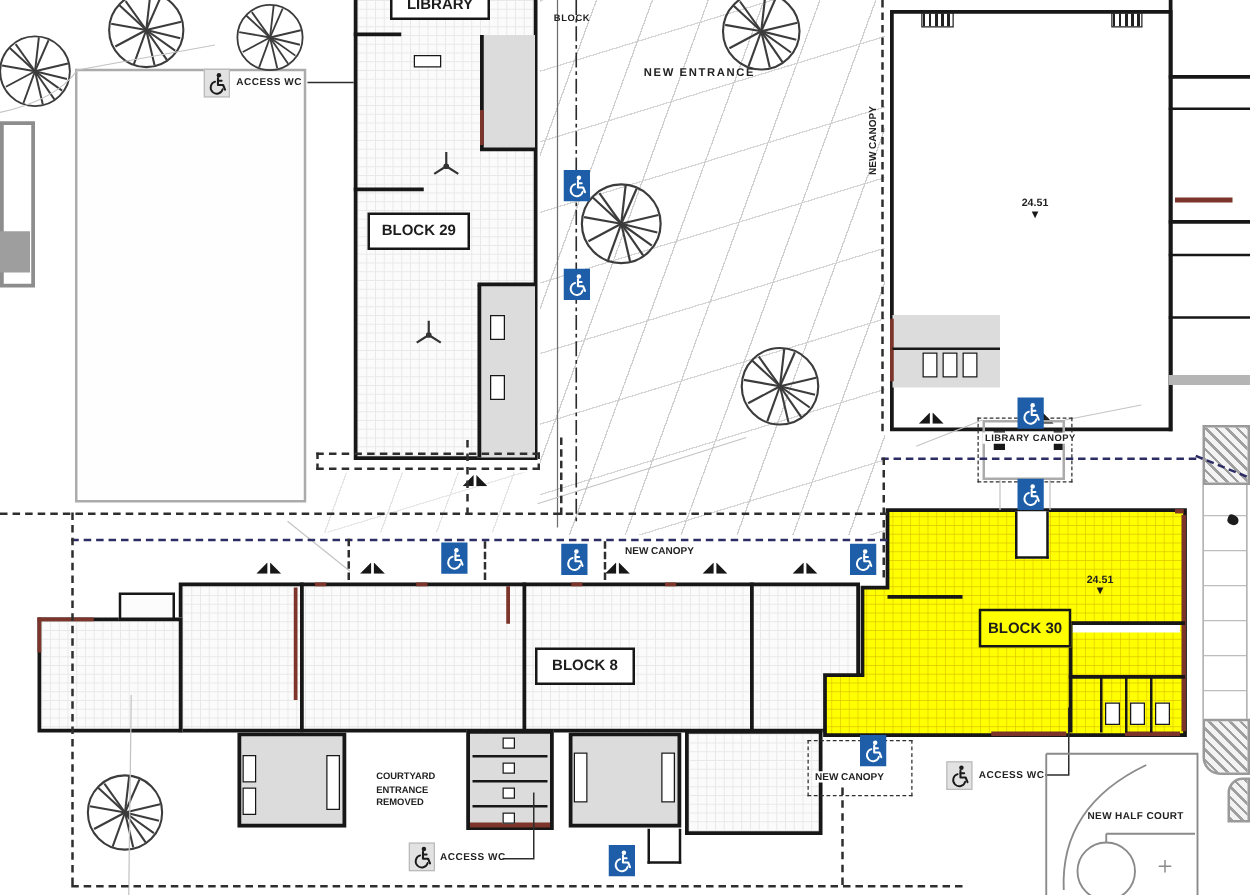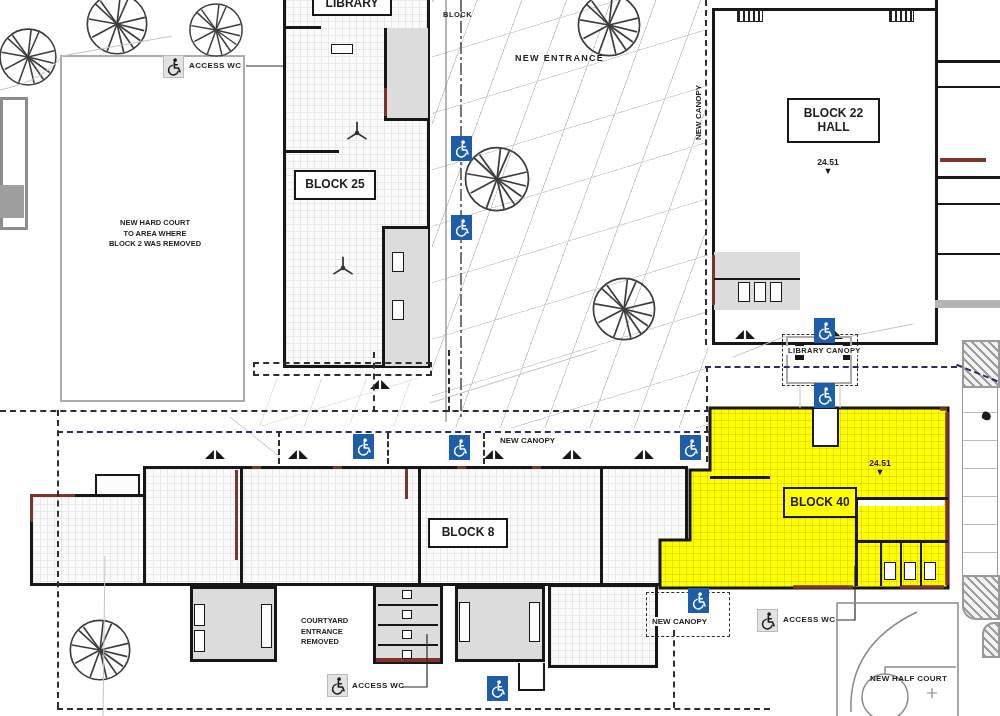--- a/index.html
+++ b/index.html
@@ -49,39 +49,36 @@
 
 <div id="canvas">
 
   <div class="courtyard" style="left:432px;top:0;width:276px;height:428px;"></div>
   <div class="courtyard" style="left:232px;top:378px;width:200px;height:48px;opacity:.55;"></div>
 
   <div class="abs" style="left:0;top:97px;width:28px;height:133px;border:3px solid #8d8d8d;"></div>
   <div class="abs" style="left:0;top:185px;width:24px;height:33px;background:#9e9e9e;"></div>
 
   <div class="abs" style="left:60px;top:55px;width:185px;height:347px;border:2px solid #ababab;background:#fefefe;"></div>
-  <div class="note" style="left:105px;top:218px;width:100px;text-align:center;">NEW HARD COURT
-TO AREA WHERE
-BLOCK 2 WAS REMOVED</div>
 
   <div class="outline gridfill" style="left:283px;top:-3px;width:147px;height:371px;"></div>
   <div class="grayfill" style="left:386px;top:28px;width:42px;height:92px;"></div>
   <div class="grayfill" style="left:382px;top:228px;width:46px;height:138px;"></div>
   <div class="wall" style="left:283px;top:26px;width:38px;height:2.5px;"></div>
   <div class="wall" style="left:283px;top:150px;width:56px;height:2.5px;"></div>
   <div class="wall" style="left:384px;top:28px;width:2.5px;height:92px;"></div>
   <div class="wall" style="left:384px;top:118px;width:44px;height:2.5px;"></div>
   <div class="wall" style="left:382px;top:228px;width:2.5px;height:138px;"></div>
   <div class="wall" style="left:382px;top:226px;width:46px;height:2.5px;"></div>
   <div class="redwall" style="left:384px;top:88px;width:3px;height:28px;"></div>
   <div class="fixture" style="left:331px;top:44px;width:22px;height:10px;"></div>
   <div class="fixture" style="left:392px;top:252px;width:12px;height:20px;"></div>
   <div class="fixture" style="left:392px;top:300px;width:12px;height:20px;"></div>
   <div class="box-label" style="left:312px;top:-9px;width:80px;height:25px;">LIBRARY</div>
-  <div class="box-label" style="left:294px;top:170px;width:82px;height:30px;">BLOCK 25</div>
+  <div class="box-label" style="left:294px;top:170px;width:82px;height:30px;">BLOCK 29</div>
 
   <div class="lbl" style="left:443px;top:10px;font-size:7.5px;letter-spacing:.5px;">BLOCK</div>
   <div class="lbl" style="left:515px;top:53px;font-size:9px;letter-spacing:1.3px;">NEW ENTRANCE</div>
 
   <div class="outline" style="left:712px;top:8px;width:226px;height:337px;background:#fff;"></div>
   <div class="vent" style="left:737px;top:10px;width:26px;"></div>
   <div class="vent" style="left:889px;top:10px;width:25px;"></div>
 
   <div class="wall" style="left:935px;top:0;width:3px;height:345px;"></div>
   <div class="wall" style="left:935px;top:60px;width:65px;height:3px;"></div>
@@ -94,22 +91,20 @@
 
   <div class="grayfill" style="left:714px;top:252px;width:86px;height:58px;"></div>
   <div class="redwall" style="left:712px;top:255px;width:3px;height:50px;"></div>
   <div class="fixture" style="left:738px;top:282px;width:12px;height:20px;"></div>
   <div class="fixture" style="left:754px;top:282px;width:12px;height:20px;"></div>
   <div class="fixture" style="left:770px;top:282px;width:12px;height:20px;"></div>
   <div class="wall" style="left:714px;top:278px;width:86px;height:2px;"></div>
 
   <div class="wall" style="left:795px;top:345px;width:9px;height:15px;"></div>
   <div class="wall" style="left:843px;top:345px;width:9px;height:15px;"></div>
-  <div class="box-label" style="left:787px;top:98px;width:93px;height:45px;">BLOCK 22
-HALL</div>
   <div class="lvl" style="left:800px;top:157px;width:56px;">
     <span>24.51</span>
     <span class="tri">▼</span>
   </div>
   <div class="lbl vlabel" style="left:694px;top:140px;">NEW CANOPY</div>
 
   <div class="abs" style="left:786px;top:336px;width:66px;height:48px;border:2px solid #ababab;z-index:21;"></div>
   <div class="dash-rect" style="left:782px;top:334px;width:76px;height:52px;border-width:1.5px;"></div>
   <div class="lbl" style="left:786px;top:346px;font-size:7.5px;letter-spacing:.4px;background:#fff;padding:0 2px;">LIBRARY CANOPY</div>
 
@@ -266,21 +261,21 @@
   <div class="wall" style="left:855px;top:497px;width:93px;height:3px;z-index:22;"></div>
   <div class="abs" style="left:858px;top:500px;width:86px;height:6px;background:#fff;z-index:22;"></div>
   <div class="wall" style="left:855px;top:497px;width:3px;height:89px;z-index:22;"></div>
   <div class="wall" style="left:855px;top:540px;width:93px;height:2.5px;z-index:22;"></div>
   <div class="wall" style="left:880px;top:542px;width:2px;height:44px;z-index:22;"></div>
   <div class="wall" style="left:900px;top:542px;width:2px;height:44px;z-index:22;"></div>
   <div class="wall" style="left:920px;top:542px;width:2px;height:44px;z-index:22;"></div>
   <div class="fixture" style="left:884px;top:562px;width:12px;height:18px;z-index:23;"></div>
   <div class="fixture" style="left:904px;top:562px;width:12px;height:18px;z-index:23;"></div>
   <div class="fixture" style="left:924px;top:562px;width:12px;height:18px;z-index:23;"></div>
-  <div class="box-label" style="left:783px;top:487px;width:74px;height:31px;background:#ffff00;">BLOCK 40</div>
+  <div class="box-label" style="left:783px;top:487px;width:74px;height:31px;background:#ffff00;">BLOCK 30</div>
   <div class="lvl" style="left:852px;top:458px;width:56px;">
     <span>24.51</span>
     <span class="tri">▼</span>
   </div>
 
   <div class="dash-bk-h" style="left:0;top:410px;width:710px;"></div>
   <div class="dash-nv-h" style="left:57px;top:431px;width:653px;"></div>
   <div class="dash-bk-v" style="left:57px;top:410px;height:298px;"></div>
   <div class="dash-bk-h" style="left:57px;top:708px;width:713px;"></div>
   <div class="dash-bk-v" style="left:673px;top:630px;height:78px;"></div>
@@ -395,15 +390,15 @@
   <div class="wc-icon gray" style="left:757px;top:609px;height:23px;">
     <svg viewBox="0 0 24 26">
         <circle cx="13.5" cy="4.5" r="2.4" fill="#1b1b1b"></circle>
         <path d="M12.5 7.5 V15 H18 L20 20" stroke="#1b1b1b" stroke-width="2.2" fill="none" stroke-linecap="round" stroke-linejoin="round"></path>
         <path d="M12.5 10.5 H16.5" stroke="#1b1b1b" stroke-width="2" stroke-linecap="round"></path>
         <path d="M9.5 11.5 A6.5 6.5 0 1 0 17.5 19.5" stroke="#1b1b1b" stroke-width="2" fill="none" stroke-linecap="round"></path>
       </svg>
   </div>
   <div class="lbl" style="left:783px;top:615px;letter-spacing:.4px;">ACCESS WC</div>
 
-  <div class="lbl" style="left:870px;top:674px;letter-spacing:.3px;">NEW HALF COURT</div>
+  <div class="lbl" style="left:870px;top:648px;letter-spacing:.3px;">NEW HALF COURT</div>
 
 </div>
 
 </body></html>

